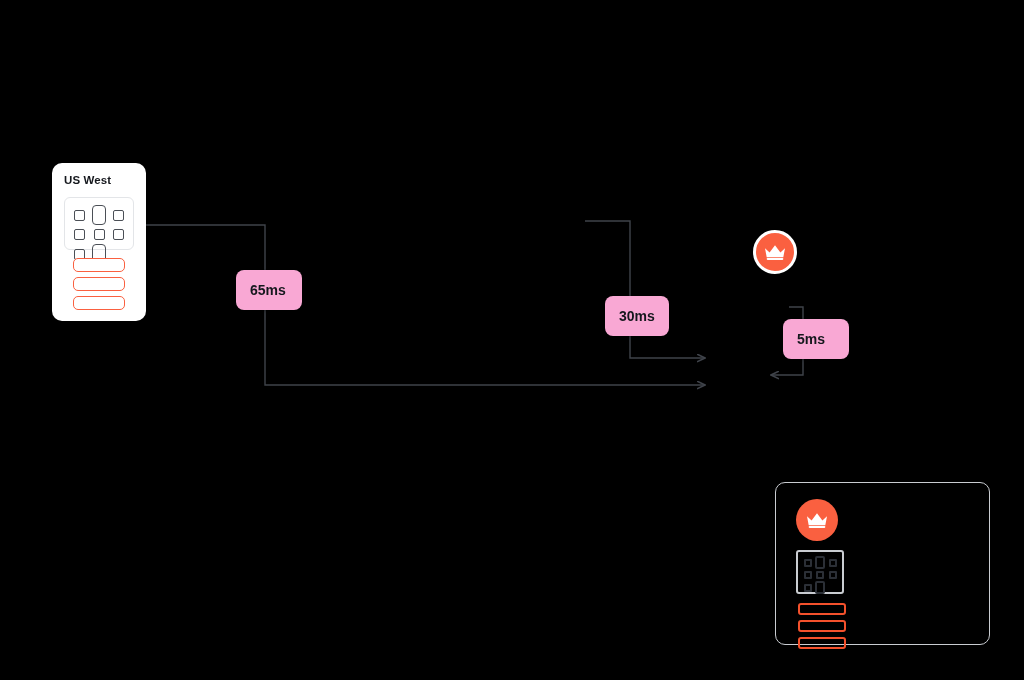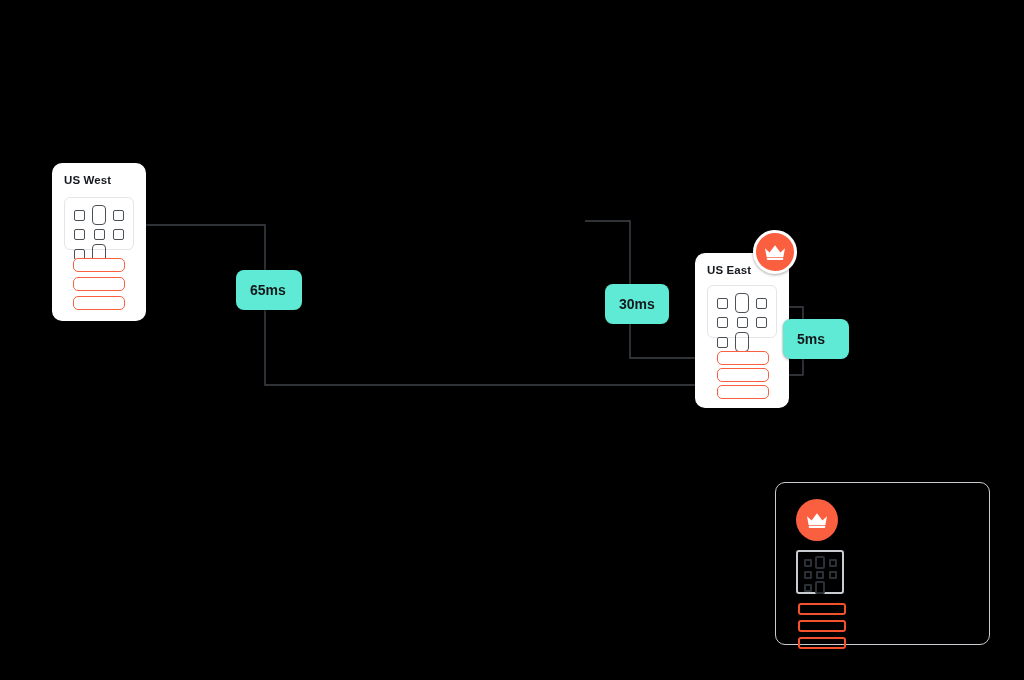--- a/index.html
+++ b/index.html
@@ -104,21 +104,21 @@
     box-shadow: 0 1px 3px rgba(0,0,0,.35);
     display: flex;
     align-items: center;
     justify-content: center;
   }
   .crown-badge svg { display: block; }
 
   
   .latency-pill {
     position: absolute;
-    background: #5eead4;
+    background: #f9a8d4;
     border-radius: 8px;
     box-shadow: 0 1px 3px rgba(0,0,0,.35), 0 0 0 1px rgba(0,0,0,.05);
     display: flex;
     align-items: center;
     padding: 0 14px;
     box-sizing: border-box;
     height: 40px;
   }
   .latency-text {
     font-size: 14px;
@@ -234,53 +234,33 @@
         <div class="rack-sq"></div>
       </div>
     </div>
 
     <div class="bar" style="left:21px; top:95px; width:52px; height:14px;"></div>
     <div class="bar" style="left:21px; top:114px; width:52px; height:14px;"></div>
     <div class="bar" style="left:21px; top:133px; width:52px; height:14px;"></div>
   </div>
 
 
-  <div class="region-card" style="left:695px; top:253px; width:94px; height:155px;">
-    <div class="region-title">US East</div>
-
-    <div class="rack" style="left:12px; top:32px; width:70px; height:53px;">
-      <div class="rack-inner">
-        <div class="rack-sq"></div>
-        <div class="rack-bay rack-bay-a"></div>
-        <div class="rack-sq"></div>
-        <div class="rack-sq"></div>
-        <div class="rack-sq"></div>
-        <div class="rack-sq"></div>
-        <div class="rack-bay rack-bay-b"></div>
-        <div class="rack-sq"></div>
-      </div>
-    </div>
-
-    <div class="bar" style="left:22px; top:98px; width:52px; height:14px;"></div>
-    <div class="bar" style="left:22px; top:115px; width:52px; height:14px;"></div>
-    <div class="bar" style="left:22px; top:132px; width:52px; height:14px;"></div>
-  </div>
 
   <div class="crown-badge" style="left:753px; top:230px;">
     <svg width="22" height="17" viewBox="0 0 22 17">
       <path d="M1 4.2 L5.6 8.4 L11 1.2 L16.4 8.4 L21 4.2 L19.3 13.2 L2.7 13.2 Z" fill="#ffffff"></path>
       <rect x="2.7" y="14.0" width="16.6" height="1.9" rx="0.8" fill="#ffffff"></rect>
     </svg>
   </div>
 
   <div class="latency-pill" style="left:236px; top:270px; width:66px;">
     <span class="latency-text">65ms</span>
   </div>
 
-  <div class="latency-pill" style="left:605px; top:284px; width:64px;">
+  <div class="latency-pill" style="left:605px; top:296px; width:64px;">
     <span class="latency-text">30ms</span>
   </div>
 
   <div class="latency-pill" style="left:783px; top:319px; width:66px;text-align:center;">
     <span class="latency-text">5ms</span>
   </div>
 
   <div id="legend">
 
     <div class="legend-row" style="left:20px; top:16px;">

